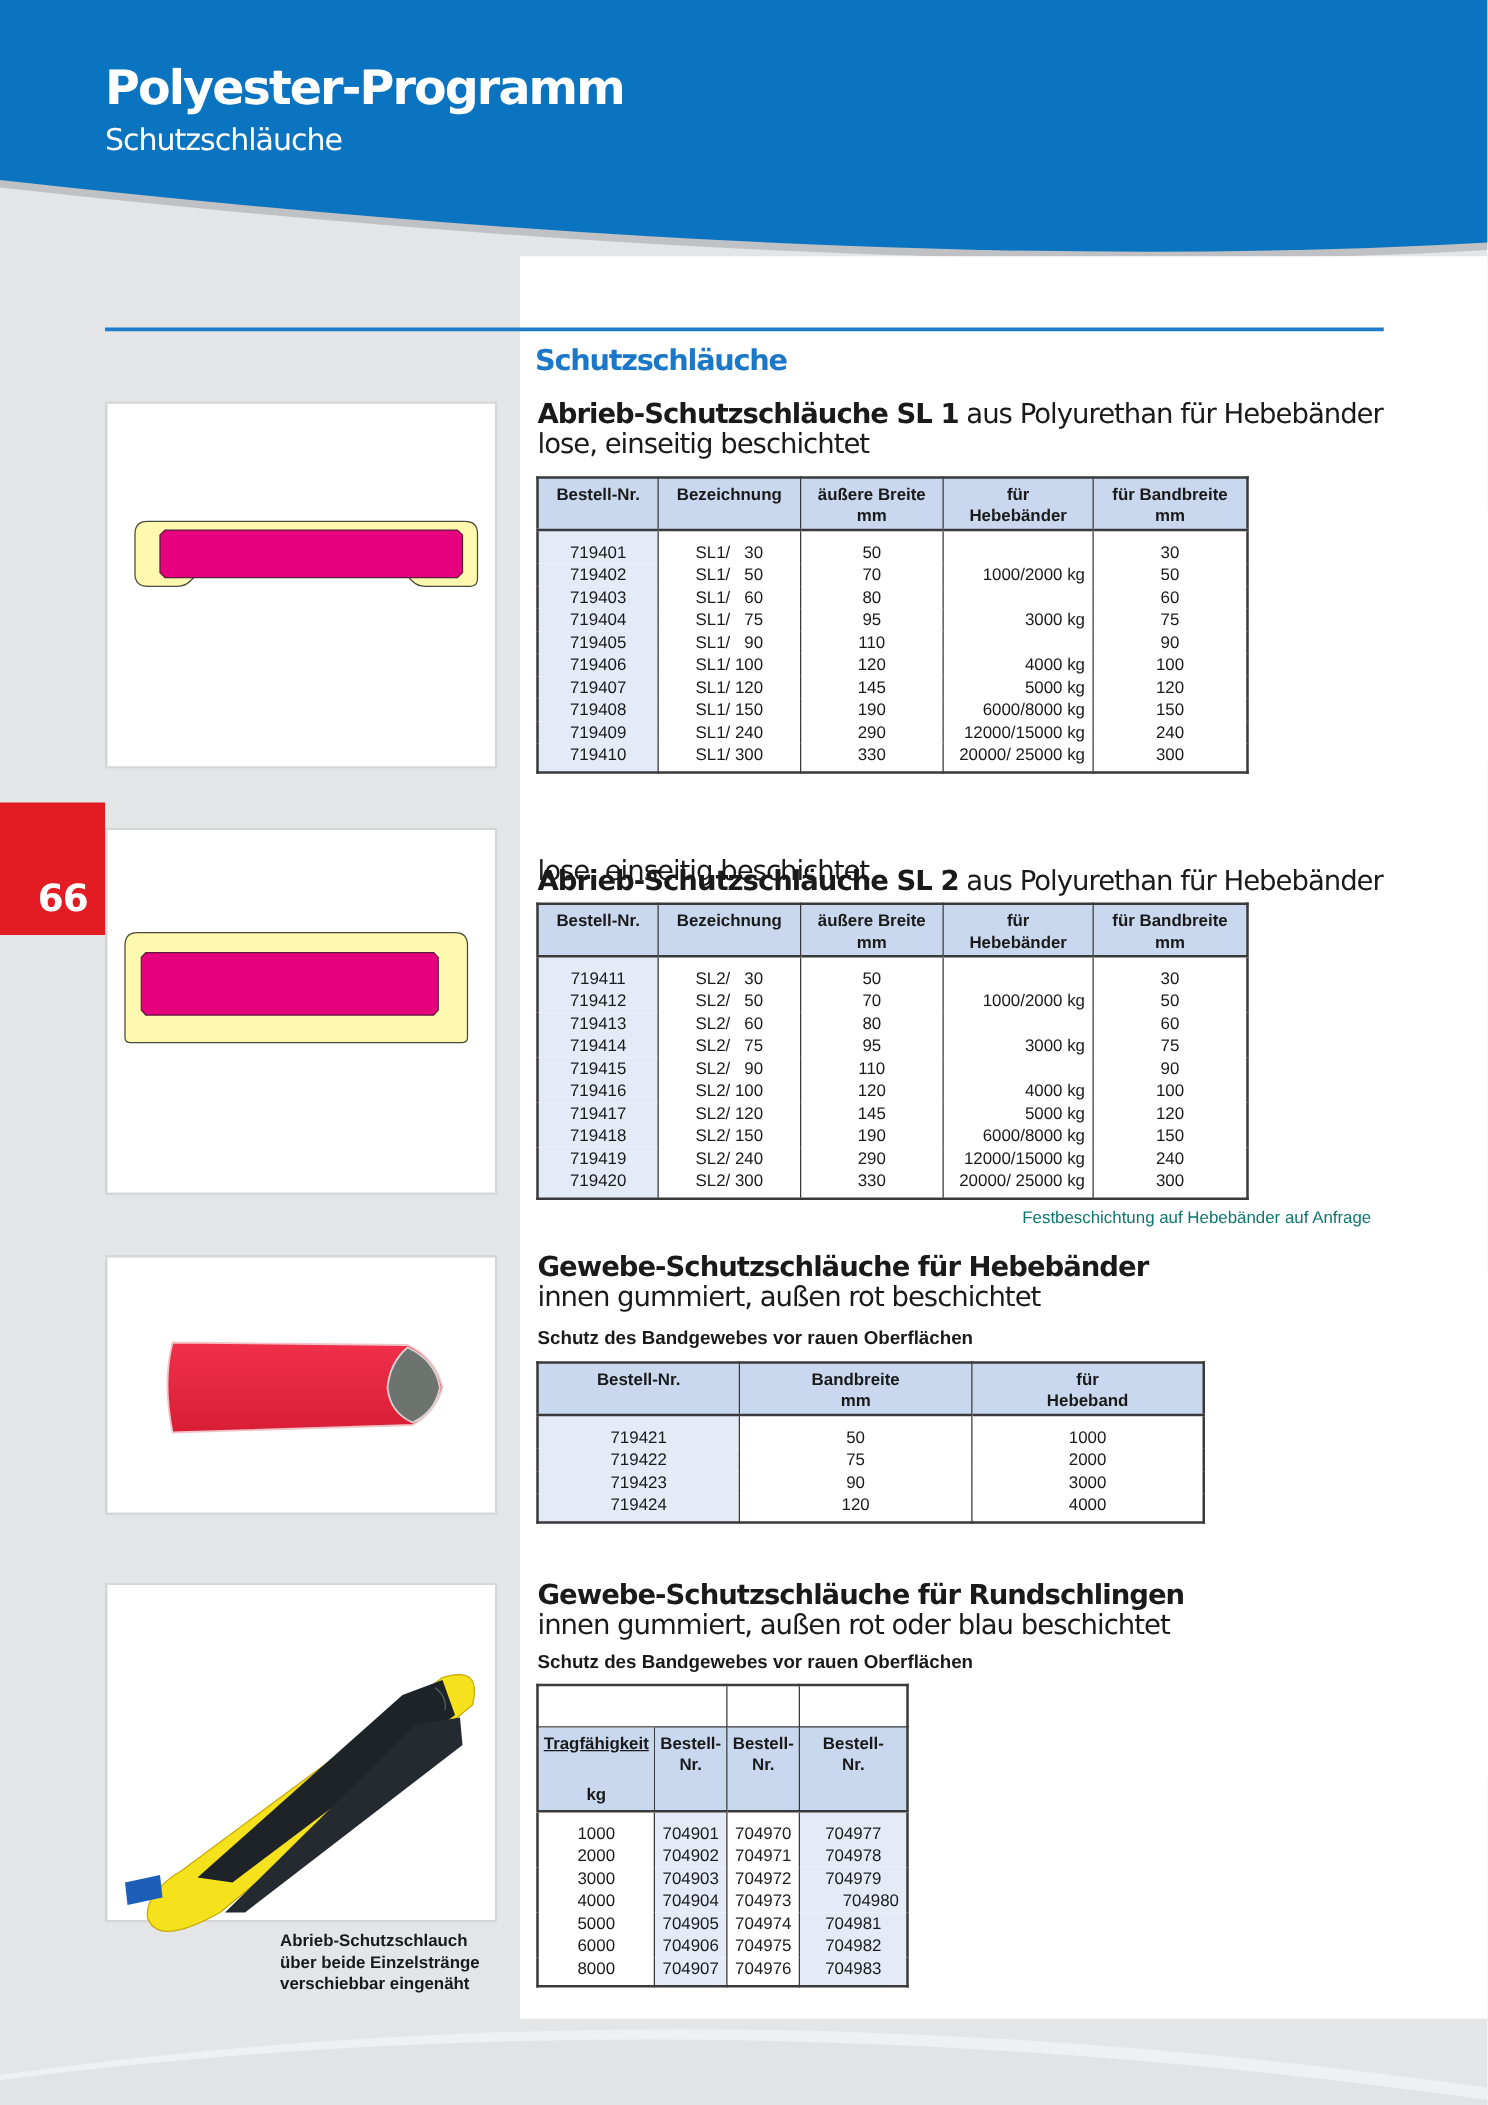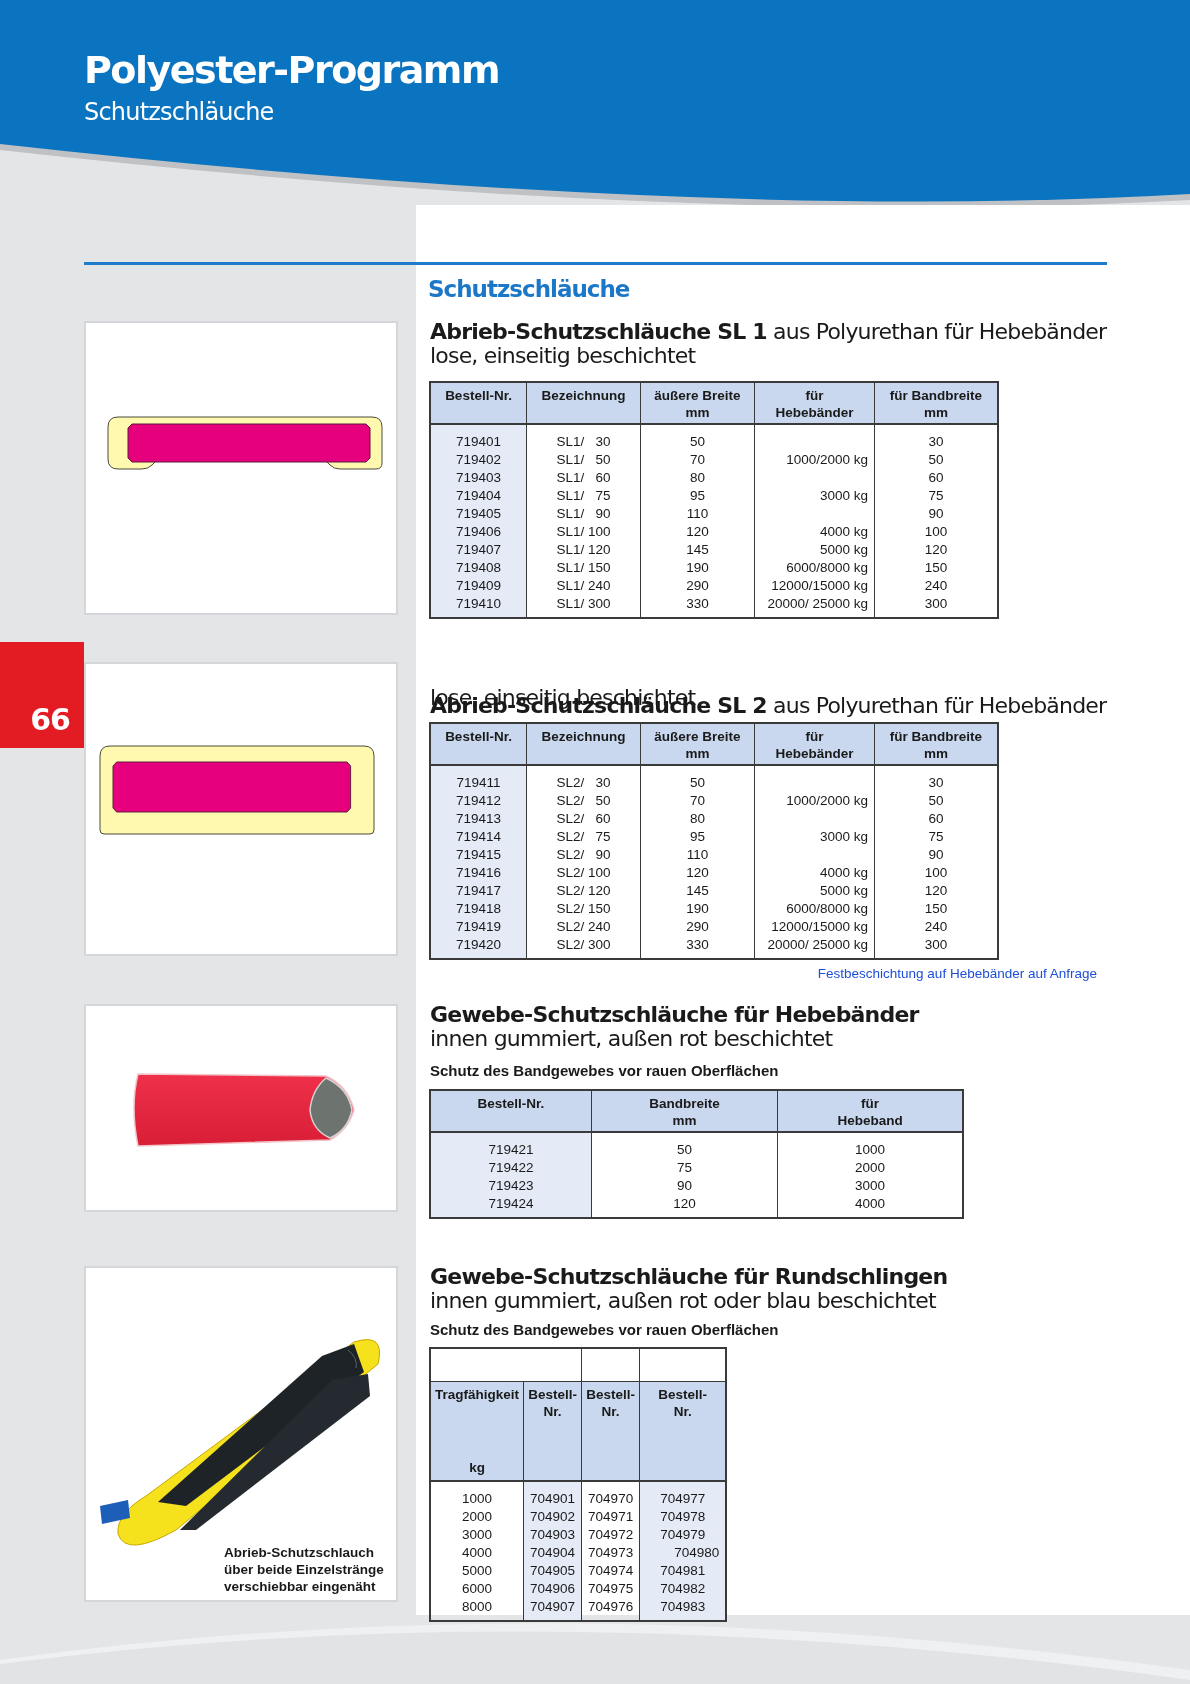--- a/index.html
+++ b/index.html
@@ -65,21 +65,21 @@
     position: absolute; left: 430px;
     font-family: "DejaVu Sans", sans-serif;
     font-size: 22px; letter-spacing: -0.8px; line-height: 24px; color: #1a1a1a;
   }
   .product-note {
     position: absolute; left: 430px;
     font-weight: bold; font-size: 15px; color: #1a1a1a;
   }
   .right-note {
     position: absolute; right: 93px; top: 966px;
-    font-size: 13.5px; color: #1d4ed8;
+    font-size: 13.5px; color: #0f766e;
   }
   table.spec {
     position: absolute; border-collapse: collapse;
     border: 2px solid #3a3a3a; font-size: 13.5px; color: #1a1a1a;
   }
   table.spec th {
     background: #c9d8ef; font-weight: bold; text-align: center; vertical-align: top;
     padding: 4px 4px 2px; line-height: 17px; border-right: 1px solid #3a3a3a;
     border-bottom: 2px solid #3a3a3a;
   }
@@ -350,21 +350,21 @@
         <td class="c" style="white-space: pre;">3000</td>
       </tr>
       <tr class="last">
         <td class="c tint" style="white-space: pre;">719424</td>
         <td class="c" style="white-space: pre;">120</td>
         <td class="c" style="white-space: pre;">4000</td>
       </tr>
     </tbody>
 </table>
 
-<div class="photo-frame" style="top:1266px;height:336px;">
+<div class="photo-frame" style="top:1266px;height:272px;">
   <svg width="310" height="332" viewBox="0 0 310 332">
     <path d="M268,74 Q300,64 292,96 L90,262 Q40,290 32,266 Q30,246 60,228 Z" fill="#f5e11c" stroke="#c9a800" stroke-width="1"></path>
     <path d="M14,238 L42,232 L44,250 L16,256 Z" fill="#1d5fb8"></path>
     <path d="M236,88 L268,76 L278,104 L100,238 L72,234 Z" fill="#1e2328"></path>
     <path d="M246,112 L282,106 L284,128 L110,262 L94,262 Z" fill="#252a30"></path>
     <path d="M262,82 Q272,90 270,100" stroke="#5a6068" stroke-width="1" fill="none"></path>
   </svg>
   <div class="photo-caption">
     <div>Abrieb-Schutzschlauch</div>
     <div>über beide Einzelstränge</div>
@@ -377,21 +377,21 @@
 
 <table class="spec" style="left:429px;top:1347px;width:288px;">
   <thead>
     <tr>
       <td style="height:33px;background:#fff;border-bottom:1px solid #3a3a3a;border-right:none;"></td>
       <td style="background:#fff;border-bottom:1px solid #3a3a3a;"></td>
       <td style="background:#fff;border-bottom:1px solid #3a3a3a;"></td>
       <td style="background:#fff;border-bottom:1px solid #3a3a3a;"></td>
     </tr>
     <tr>
-      <th style="width:96px;height:100px;position:relative;">
+      <th style="width:96px;height:68px;position:relative;text-decoration:underline;">
         <span>Tragfähigkeit</span>
         <div style="position:absolute;left:0;right:0;bottom:4px;">kg</div>
       </th>
       <th style="width:60px;"><span>Bestell-</span><br><span>Nr.</span></th>
       <th style="width:65px;"><span>Bestell-</span><br><span>Nr.</span></th>
       <th style="width:65px;"><span>Bestell-</span><br><span>Nr.</span></th>
     </tr>
   </thead>
   <tbody id="gr-body">
       <tr class="first">

